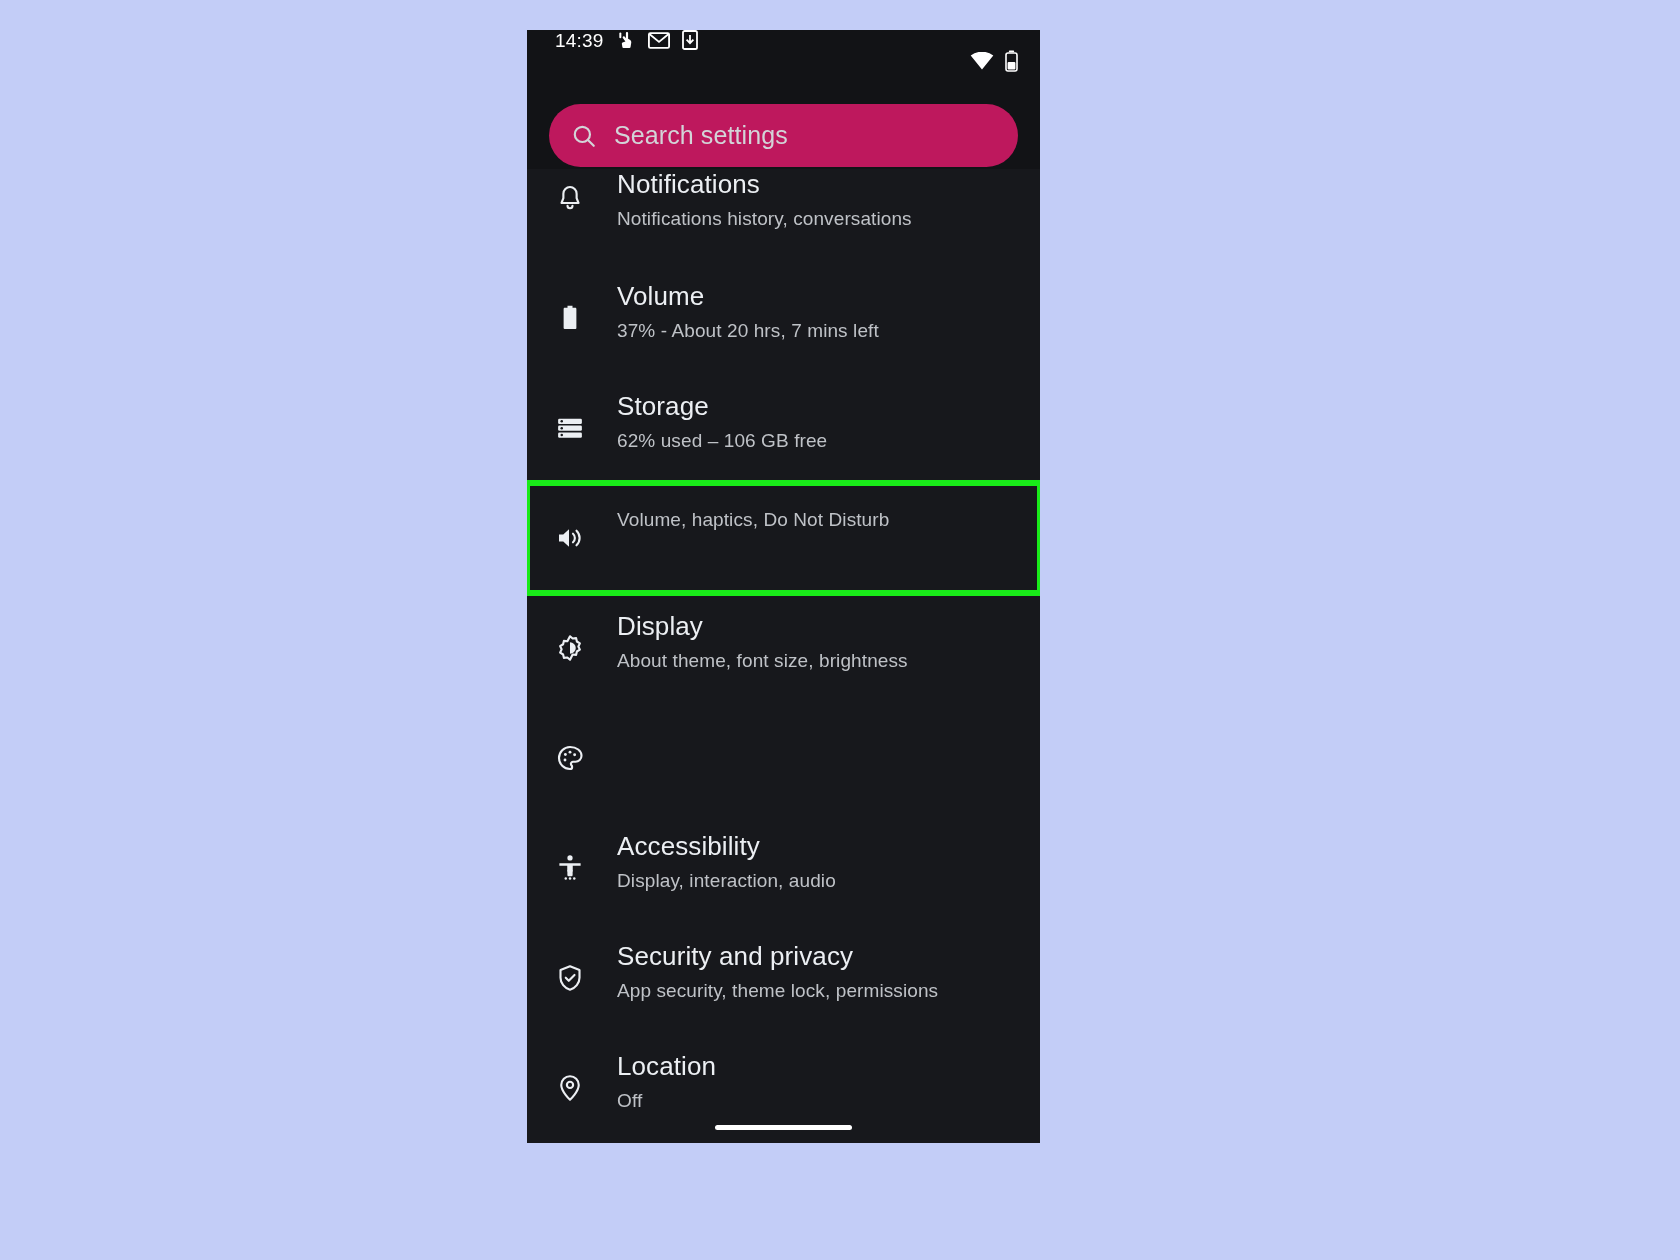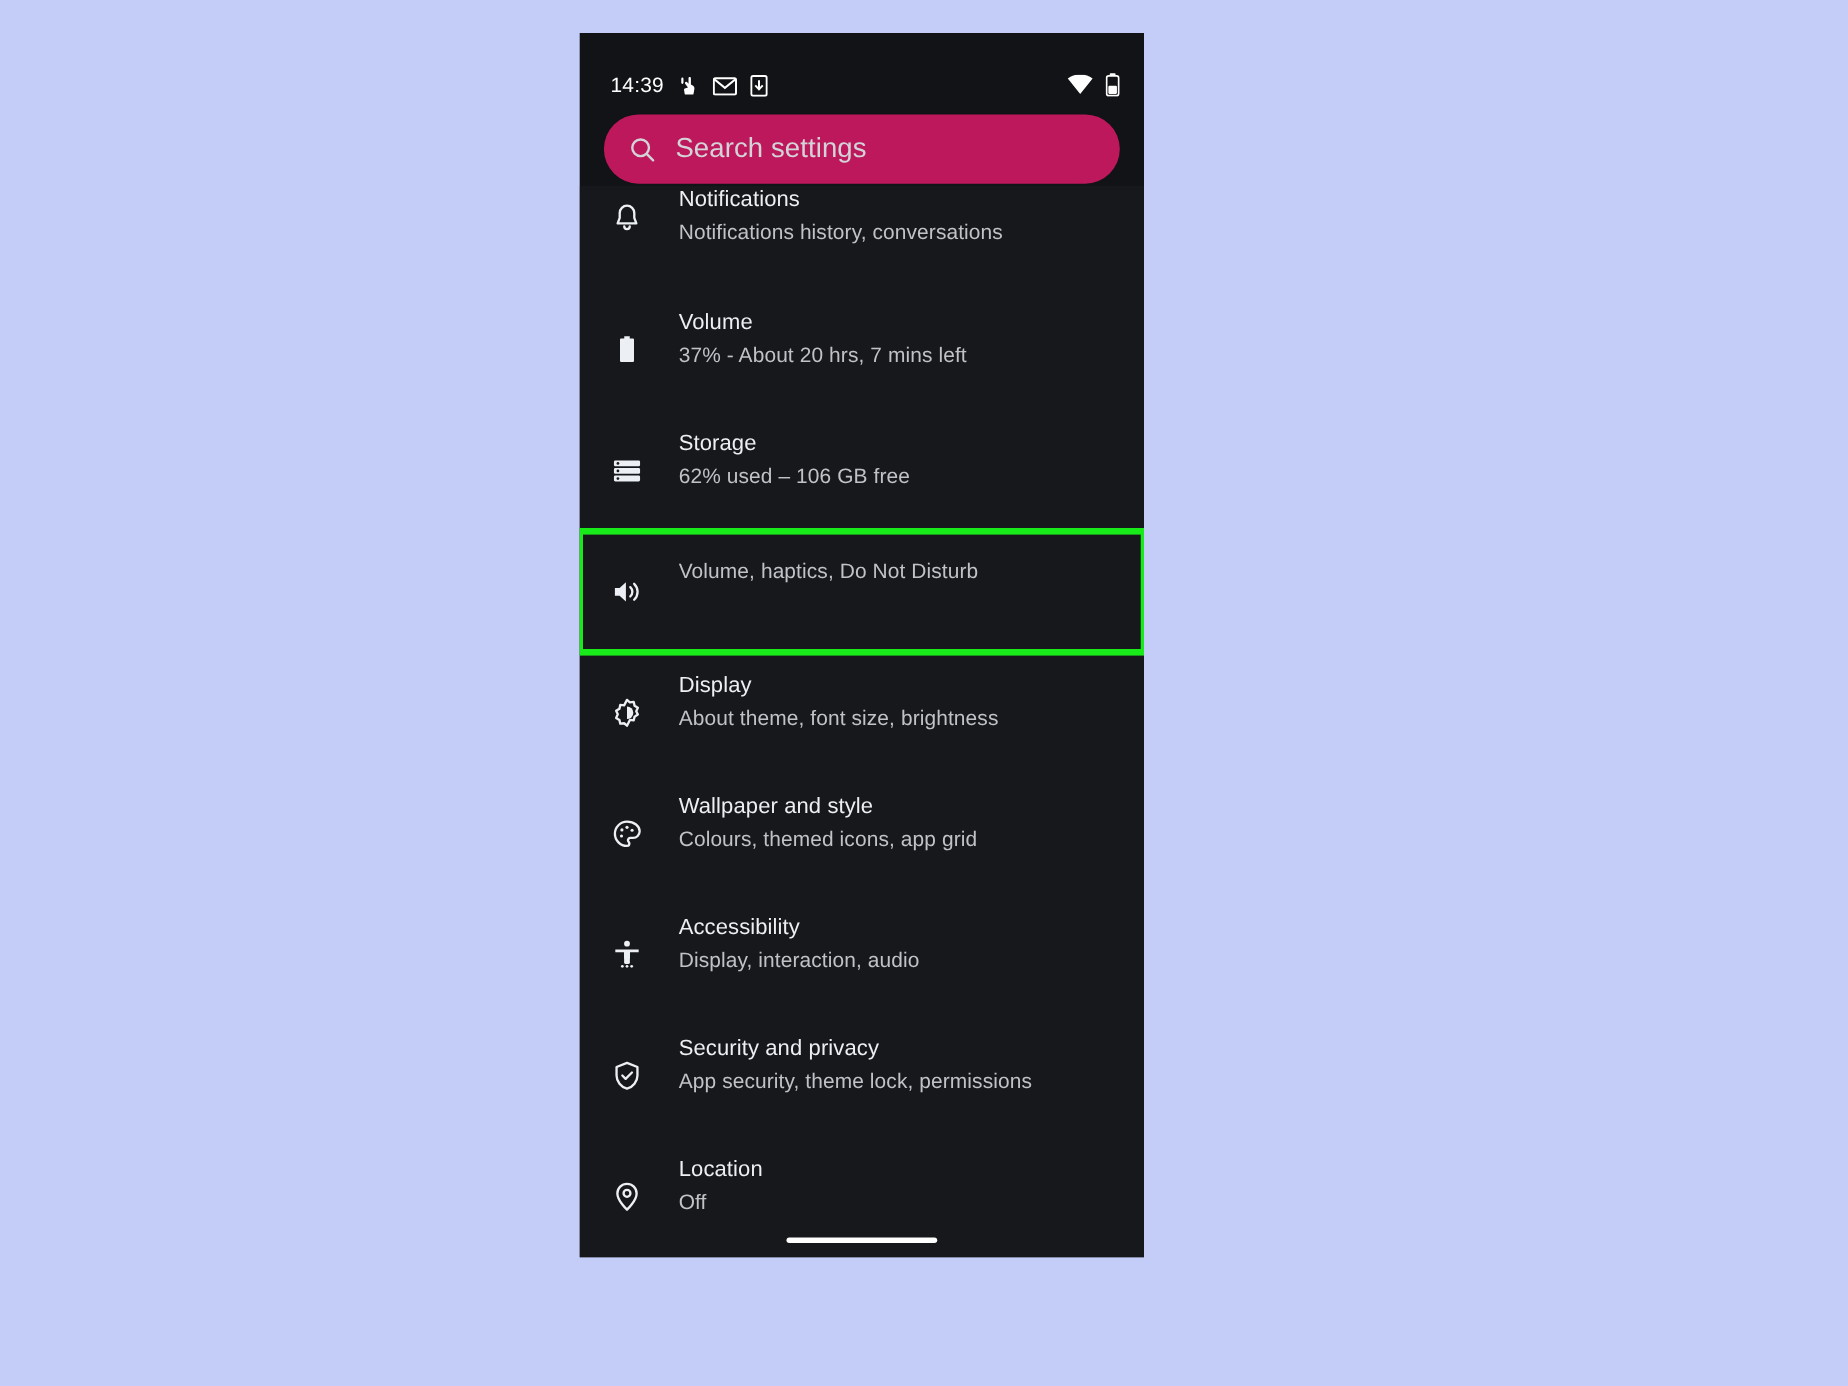--- a/index.html
+++ b/index.html
@@ -20,22 +20,23 @@
     left:527px; top:30px;
     width:513px; height:1113px;
     background:#121316;
     overflow:hidden;
   }
   
   #status-bar {
     position:relative;
     height:58px;
     display:flex;
-    align-items:flex-end;
+    align-items:flex-start;
     padding:0 22px 0 28px;
+    flex-direction:column;
   }
   #status-left { display:flex; align-items:center; gap:12px; }
   #clock {
     color:#ffffff; font-size:19px; font-weight:500;
     letter-spacing:.2px; line-height:1;
   }
   .status-ic { display:block; }
   #status-right {
     margin-left:auto;
     display:flex; align-items:center; gap:11px;
@@ -65,21 +66,21 @@
     min-height:110px;
   }
   .row-icon {
     width:52px;
     flex:0 0 52px;
     display:flex; align-items:center; justify-content:flex-start;
     padding-top:22px;
   }
   .row-text { padding-left:10px; }
   .row-title {
-    color:#eceff3; font-size:20px; font-weight:400;
+    color:#eceff3; font-size:26px; font-weight:400;
     line-height:1.2; letter-spacing:.1px;
     white-space:nowrap;
   }
   .row-sub {
     color:#bfc2c7; font-size:19px; font-weight:400;
     margin-top:8px; letter-spacing:.1px;
     white-space:nowrap;
   }
   
   #row-notifications {
@@ -237,24 +238,20 @@
       <div class="row">
         <div class="row-icon">
           <svg width="30" height="30" viewBox="0 0 24 24" fill="none" stroke="#eceff3" stroke-width="1.7">
             <path d="M12 3.2a8.8 8.8 0 0 0 0 17.6c1 0 1.7-.8 1.7-1.7 0-.5-.2-.9-.5-1.2-.3-.3-.5-.7-.5-1.2 0-.9.8-1.7 1.7-1.7h2a4.8 4.8 0 0 0 4.8-4.8c0-4-3.9-7-9.2-7z" stroke-linejoin="round"></path>
             <circle cx="8.3" cy="9.2" r="1.15" fill="#eceff3" stroke="none"></circle>
             <circle cx="12" cy="7.3" r="1.15" fill="#eceff3" stroke="none"></circle>
             <circle cx="15.7" cy="9.4" r="1.15" fill="#eceff3" stroke="none"></circle>
             <circle cx="8" cy="13.6" r="1.15" fill="#eceff3" stroke="none"></circle>
           </svg>
         </div>
-        <div class="row-text">
-          <div class="row-title">Wallpaper and style</div>
-          <div class="row-sub">Colours, themed icons, app grid</div>
-        </div>
       </div>
 
       <div class="row">
         <div class="row-icon">
           <svg width="30" height="30" viewBox="0 0 24 24" fill="#eceff3">
             <circle cx="12" cy="3.9" r="2.1"></circle>
             <path d="M3.5 8.2h17v1.9h-6.3v4.6h-4.4V10.1H3.5z"></path>
             <rect x="9.9" y="13.4" width="4.2" height="5.2" rx="1"></rect>
             <circle cx="8.6" cy="20.4" r="1"></circle>
             <circle cx="12" cy="20.4" r="1"></circle>

